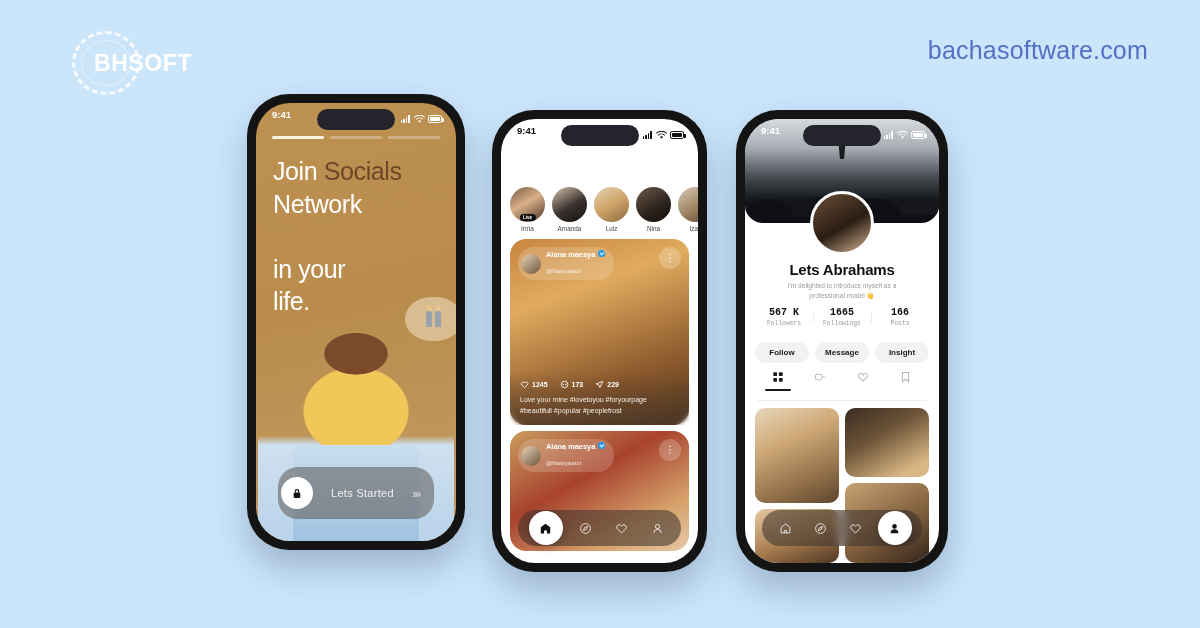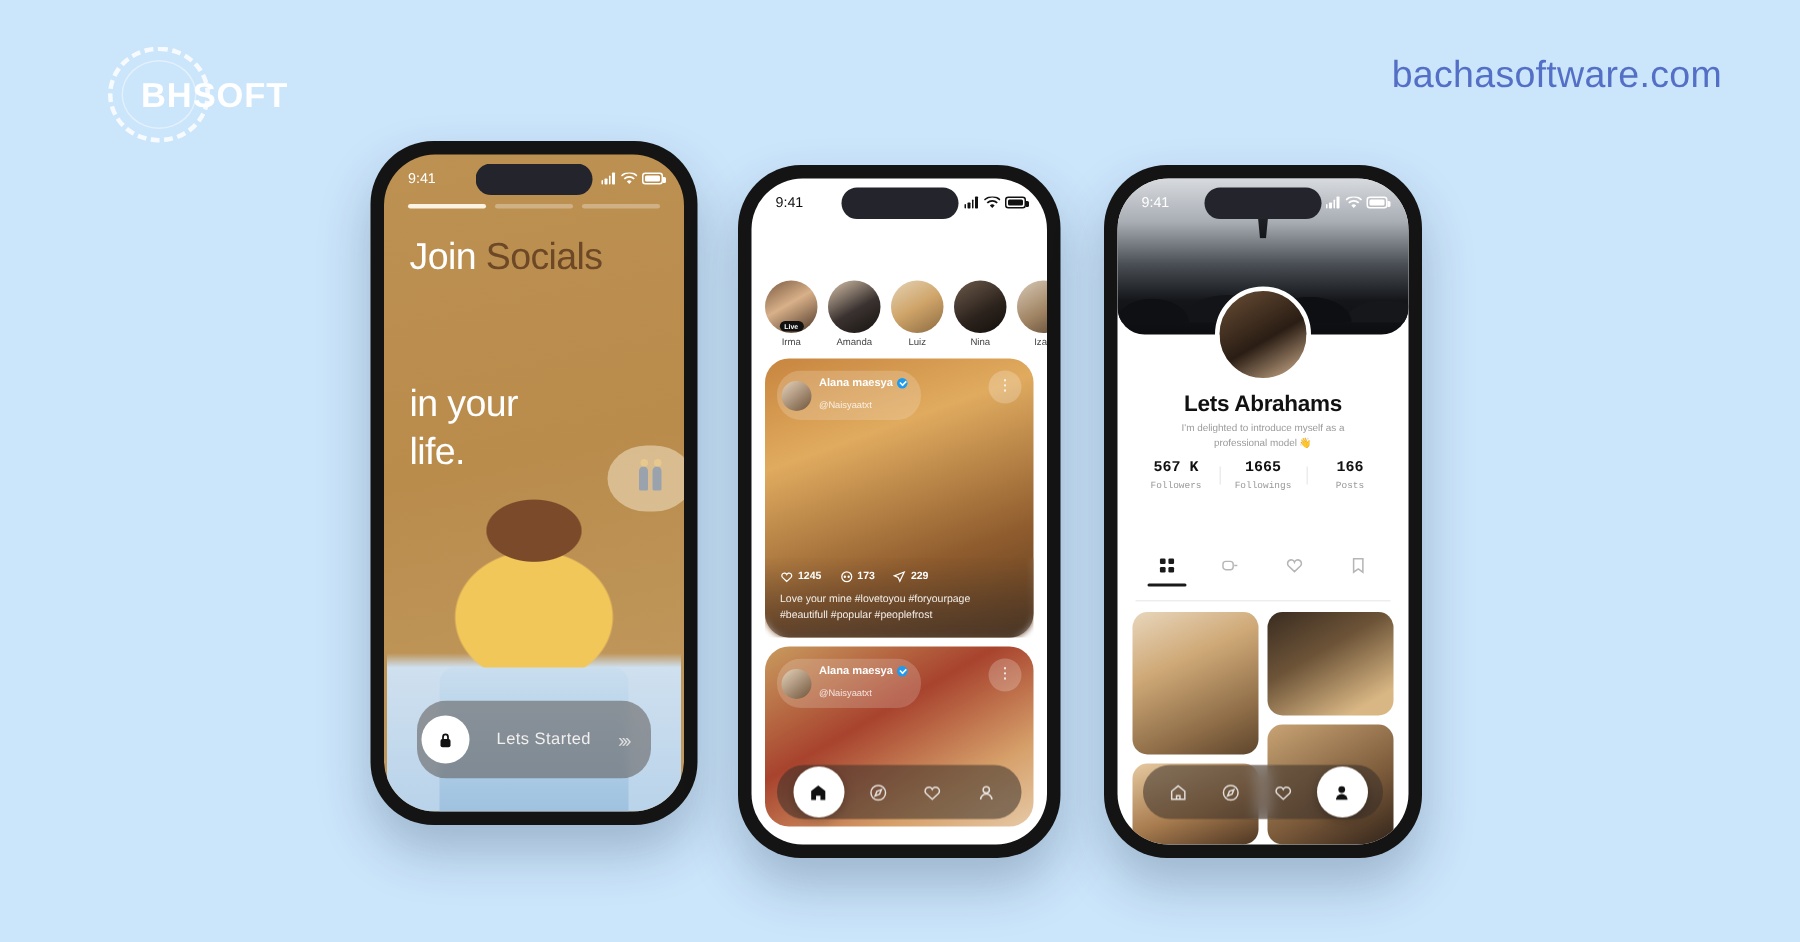--- a/index.html
+++ b/index.html
@@ -50,23 +50,23 @@
     overflow: hidden;
     position: relative;
   }
   #phone1 { left: 247px; top: 94px; width: 218px; height: 456px; }
   #phone2 { left: 492px; top: 110px; width: 215px; height: 462px; }
   #phone3 { left: 736px; top: 110px; width: 212px; height: 462px; }
 
   
   .statusbar {
     position: absolute; left: 0; right: 0; top: 0; height: 26px;
-    display: flex; align-items: center; justify-content: space-between;
+    display: flex; justify-content: space-between;
     padding: 6px 14px 0 16px; z-index: 40;
-    font-size: 9.5px; font-weight: 400;
+    font-size: 9.5px; font-weight: 700;
   }
   .sb-icons { display: flex; align-items: center; gap: 3.5px; }
   .notch {
     position: absolute; left: 50%; transform: translateX(-50%); top: 6px;
     width: 78px; height: 21px; border-radius: 12px; background: #23242c; z-index: 41;
   }
   .bars { display:flex; align-items:flex-end; gap:1px; height:8px;}
   .bars i { width:1.6px; background: currentColor; display:block; border-radius:.5px;}
   .bars i:nth-child(1){height:3px}.bars i:nth-child(2){height:4.5px}
   .bars i:nth-child(3){height:6px}.bars i:nth-child(4){height:8px}
@@ -147,21 +147,21 @@
 
   .post { position:absolute; left:9px; right:9px; border-radius:16px; overflow:hidden; }
   #post1 { top:120px; height:186px; background:linear-gradient(160deg,#c8853f 0%,#e0ab5f 30%,#8f5c2e 70%,#5a3a1e 100%); }
   #post2 { top:312px; height:120px; background:linear-gradient(150deg,#c99b5e 0%,#a8432e 40%,#d6a06a 75%,#e6c9a6 100%); }
   .post-user {
     position:absolute; top:8px; left:8px; display:flex; align-items:center; gap:5px;
     background: rgba(255,255,255,.18); backdrop-filter: blur(4px);
     padding:3px 9px 3px 3px; border-radius:16px;
   }
   .post-user .pa { width:20px;height:20px;border-radius:50%;background:linear-gradient(140deg,#e7d4bb,#6e533a);}
-  .post-user .nmrow { display:flex; align-items:flex-end; gap:3px; }
+  .post-user .nmrow { display:flex; align-items:flex-start; gap:3px; }
   .post-user .nm { font-size:7.4px; color:#fff; font-weight:600;}
   .verified { width:7px;height:7px;border-radius:50%;background:#1d9bf0;display:flex;align-items:center;justify-content:center;}
   .verified::after{content:"";width:3px;height:1.6px;border-left:1px solid #fff;border-bottom:1px solid #fff;transform:rotate(-45deg) translate(.3px,-.4px);}
   .post-user .hd { font-size:6.2px; color:rgba(255,255,255,.8); }
   .post-more {
     position:absolute; top:8px; right:8px; width:22px;height:22px;border-radius:50%;
     background:rgba(255,255,255,.22); color:#fff; display:flex;align-items:center;justify-content:center;
     font-size:10px; letter-spacing:0; line-height:0;
   }
   .post-footer {
@@ -266,21 +266,21 @@
     </div>
 
     <div class="p1-progress">
       <span class="on"></span>
       <span></span>
       <span></span>
     </div>
 
     <div class="p1-head">
       <span>Join </span><span class="accent">Socials</span><br>
-      <br>
+      <span>Network</span><br>
       <br>
       <span>in your</span><br>
       <span>life.</span>
     </div>
 
     <div class="sticker">
         <b></b>
         <b></b>
       </div>
 
@@ -459,20 +459,25 @@
       <div class="st">
         <div class="v">1665</div>
         <div class="l">Followings</div>
       </div>
       <div class="st">
         <div class="v">166</div>
         <div class="l">Posts</div>
       </div>
     </div>
 
+    <div class="p3-actions">
+      <button>Follow</button>
+      <button>Message</button>
+      <button>Insight</button>
+    </div>
 
     <div class="p3-tabs">
       <div class="tb active">
         <svg width="12" height="12" viewBox="0 0 14 14" fill="currentColor">
             <rect x="1.5" y="1.5" width="4.4" height="4.4" rx="1"></rect>
             <rect x="8.1" y="1.5" width="4.4" height="4.4" rx="1"></rect>
             <rect x="1.5" y="8.1" width="4.4" height="4.4" rx="1"></rect>
             <rect x="8.1" y="8.1" width="4.4" height="4.4" rx="1"></rect>
           </svg>
         <span class="und"></span>

